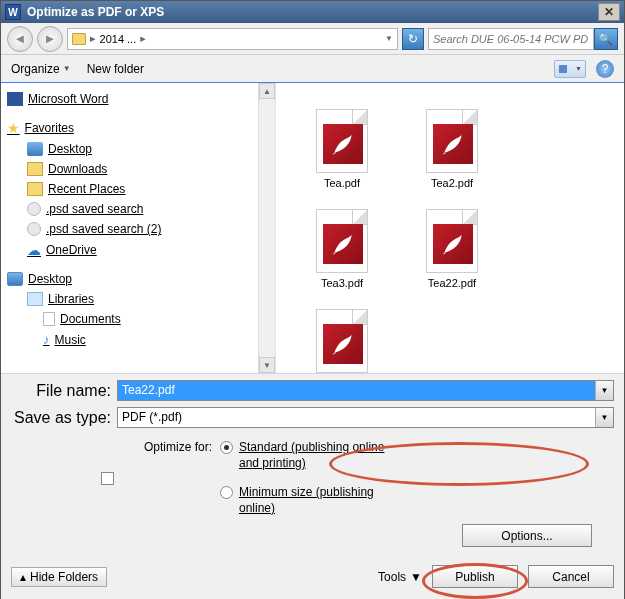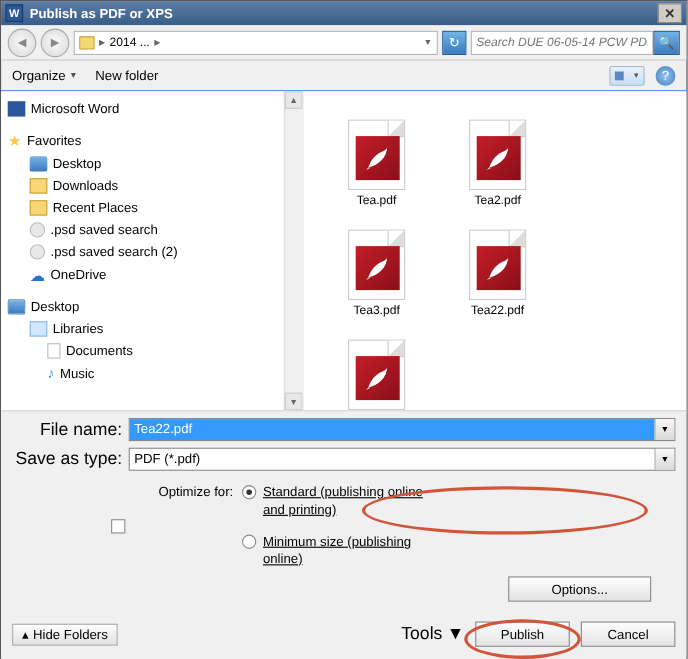--- a/index.html
+++ b/index.html
@@ -23,21 +23,21 @@
   .toolbar .drop { display: flex; align-items: center; gap: 3px; cursor: pointer; }
   .toolbar .tri { font-size: 8px; color: #555; }
   .viewbtn { width: 32px; height: 18px; border: 1px solid #9cb7d6; background: linear-gradient(#e8f0fa,#c9ddf2); border-radius: 2px; display: flex; align-items: center; justify-content: space-around; cursor: pointer; }
   .viewbtn .sq { width: 8px; height: 8px; background: #5a88c2; }
   .helpbtn { width: 18px; height: 18px; border-radius: 50%; background: radial-gradient(#9bc8f2,#3a7abf); color: #fff; font-size: 12px; display: flex; align-items: center; justify-content: center; cursor: pointer; }
   .content { display: flex; height: 290px; background: #fff; }
   .sidebar { width: 275px; border-right: 1px solid #e5e5e5; position: relative; overflow: hidden; font-size: 12px; }
   .sidebar .scroll { position: absolute; right: 0; top: 0; width: 17px; height: 100%; background: #f0f0f0; border-left: 1px solid #ddd; display: flex; flex-direction: column; }
   .sidebar .scroll .arr { height: 16px; background: #e8e8e8; border: 1px solid #ccc; display: flex; align-items: center; justify-content: center; font-size: 8px; color: #666; cursor: pointer; }
   .sidebar .scroll .track { flex: 1; }
-  .tree { padding: 6px 4px; }
+  .tree { padding: 6px 4px; text-decoration: underline; }
   .tree .item { display: flex; align-items: center; gap: 5px; padding: 3px 2px; cursor: pointer; }
   .tree .indent1 { padding-left: 22px; }
   .tree .indent2 { padding-left: 38px; }
   .ic { width: 16px; height: 14px; display: inline-block; }
   .ic-word { background: #2b579a; } .ic-star { color: #f7c94c; font-size: 14px; }
   .ic-desktop { background: linear-gradient(#7ab3e8,#3a7abf); border-radius: 2px; }
   .ic-downloads { background: #f7d774; border: 1px solid #c9a338; }
   .ic-recent { background: #f7d774; border: 1px solid #c9a338; }
   .ic-search { background: #e8e8e8; border: 1px solid #bbb; border-radius: 50%; width: 14px; height: 14px; }
   .ic-cloud { color: #2176d2; font-size: 14px; }
@@ -67,32 +67,32 @@
   .radios { display: flex; flex-direction: column; gap: 14px; }
   .radio-row { display: flex; gap: 6px; cursor: pointer; }
   .rdo { width: 13px; height: 13px; border: 1px solid #888; border-radius: 50%; background: #fff; display: flex; align-items: center; justify-content: center; flex-shrink: 0; margin-top: 1px; }
   .rdo.checked::after { content: ""; width: 5px; height: 5px; border-radius: 50%; background: #333; }
   .radio-row .txt { max-width: 160px; line-height: 1.3; text-decoration: underline; }
   .options-btn-row { display: flex; justify-content: flex-end; margin-top: 8px; padding-right: 22px; }
   .btn { min-width: 86px; height: 23px; border: 1px solid #888; background: linear-gradient(#fefefe,#e2e2e2); font-size: 12px; cursor: pointer; display: flex; align-items: center; justify-content: center; padding: 0 10px; }
   .bottom-row { display: flex; align-items: center; margin-top: 18px; gap: 10px; }
   .hide-folders { display: flex; align-items: center; gap: 4px; border: 1px solid #aaa; background: linear-gradient(#fefefe,#e2e2e2); padding: 2px 8px; font-size: 12px; cursor: pointer; }
   .bottom-row .sp { flex: 1; }
-  .tools { display: flex; align-items: center; gap: 4px; font-size: 16px; cursor: pointer; }
+  .tools { display: flex; align-items: center; gap: 4px; font-size: 12px; cursor: pointer; }
   
   .oval { position: absolute; border: 3px solid #d0553a; border-radius: 50%; pointer-events: none; }
 </style>
 </head>
 <body>
 
 <div class="window">
 
   <div class="titlebar">
     <div class="app-icon">W</div>
-    <span>Publish as PDF or XPS</span>
+    <span>Optimize as PDF or XPS</span>
     <div class="spacer"></div>
     <div class="close-btn">✕</div>
   </div>
 
   <div class="navbar">
     <div class="navcircle">◄</div>
     <div class="navcircle">►</div>
     <div class="breadcrumb">
       <span class="folder-ic"></span>
       <span class="sep">▸</span>

